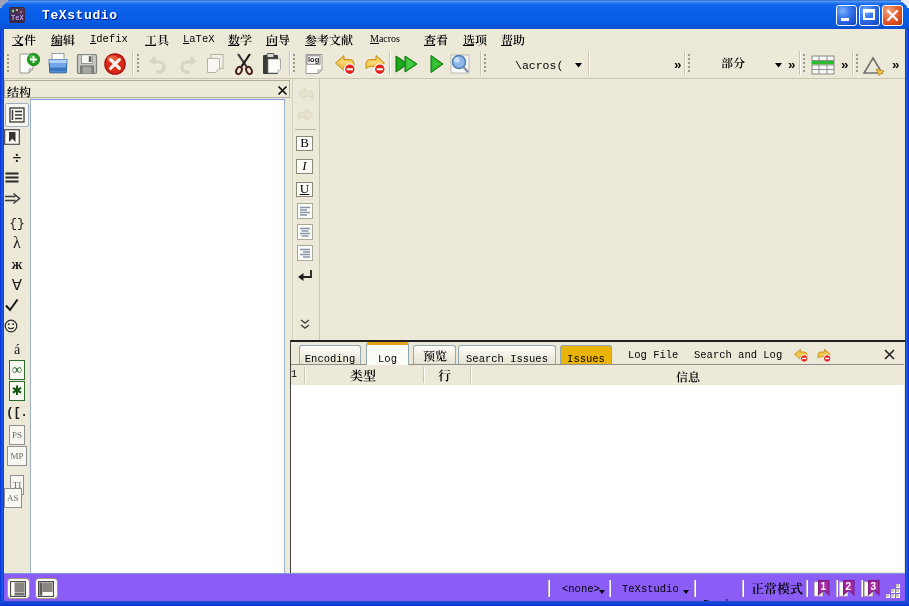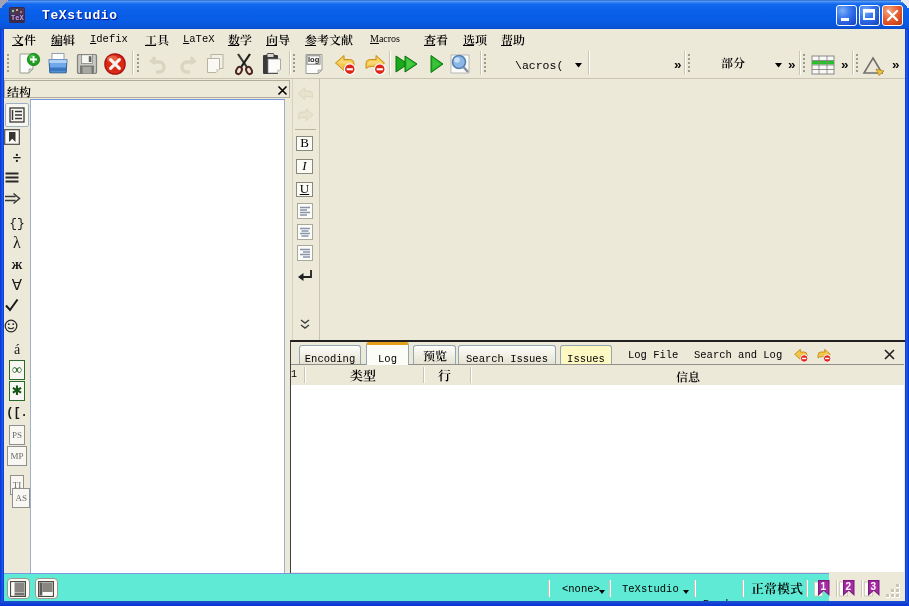--- a/index.html
+++ b/index.html
@@ -35,21 +35,21 @@
 
 
 #bdock{left:290px;top:340px;width:615px;height:233px;background:#ECE9D8;border-top:2px solid #202020;border-left:1px solid #404040;box-sizing:border-box;}
 #btabs{left:291px;top:342px;width:614px;height:22px;}
 .tab{position:absolute;top:3px;height:19px;background:linear-gradient(180deg,#FDFDFB,#EFEDE0 60%,#E6E3D2);border:1px solid #91A7B4;border-bottom:none;border-radius:3px 3px 0 0;box-sizing:border-box;text-align:center;color:#000;}
 .tab.active{top:0px;height:23px;background:#FDFDF8;border-top:3px solid #E5A01A;z-index:3;}
 #bheader{left:291px;top:364px;width:613px;height:21px;background:#ECE9D8;border-top:1px solid #90908A;border-bottom:1px solid #fff;box-sizing:content-box;}
 .bhsep{position:absolute;top:2px;width:1px;height:16px;background:#C9C5B2;border-right:1px solid #fff;}
 #blog{left:291px;top:385px;width:613px;height:187px;background:#fff;}
 
-#status{left:4px;top:573px;width:825px;height:28px;background:#5eead4;border-top:1px solid #7A96DF;}
+#status{left:4px;top:573px;width:901px;height:28px;background:#8b5cf6;border-top:1px solid #7A96DF;}
 .stsep{position:absolute;top:6px;width:1px;height:17px;background:#C9C5B2;border-right:1px solid #fff;}
 svg{display:block;}
 .ct{display:inline-block;}
 </style></head>
 <body>
 <svg width="0" height="0" style="position:absolute">
     <defs>
 <path id="g20214" d="M294 329H815L872 405Q872 405 883 397Q893 388 910 375Q926 361 944 346Q962 330 976 316Q972 300 949 300H302ZM410 791 542 750Q539 741 530 735Q521 729 504 730Q470 622 420 531Q370 439 305 376L291 384Q317 436 341 502Q364 568 382 642Q400 716 410 791ZM584 833 719 819Q717 809 710 801Q703 793 682 790V-53Q682 -58 671 -65Q659 -73 641 -78Q623 -83 604 -83H584ZM402 602H791L847 675Q847 675 857 667Q867 659 883 645Q899 632 916 617Q933 602 947 589Q944 573 920 573H402ZM159 535 198 586 285 554Q283 547 276 543Q269 538 255 535V-54Q255 -58 243 -65Q231 -72 213 -77Q196 -83 177 -83H159ZM231 844 365 796Q362 787 352 782Q343 776 325 777Q291 685 248 602Q204 520 152 451Q99 382 39 330L26 339Q67 400 106 481Q144 563 177 656Q210 749 231 844Z"></path>
 <path id="g20449" d="M540 853Q603 841 640 820Q677 799 693 775Q709 750 709 727Q708 705 696 689Q683 674 663 672Q643 669 620 686Q616 714 602 744Q588 774 570 800Q551 827 531 847ZM373 804Q370 796 360 790Q351 784 333 784Q299 686 253 599Q208 512 154 439Q100 367 39 311L26 320Q66 384 105 469Q145 555 178 651Q211 748 232 846ZM284 557Q282 550 274 546Q267 541 253 538V-55Q253 -59 241 -66Q229 -73 212 -79Q195 -85 176 -85H159V539L197 590ZM774 250 821 301 920 225Q916 220 905 214Q895 208 880 206V-44Q880 -48 866 -54Q853 -61 835 -66Q817 -72 800 -72H784V250ZM487 -54Q487 -58 475 -66Q464 -73 445 -79Q427 -85 407 -85H393V250V291L493 250H836V221H487ZM839 26V-3H446V26ZM819 449Q819 449 829 441Q838 433 853 421Q868 409 884 395Q900 380 913 368Q909 352 886 352H390L382 381H768ZM820 589Q820 589 830 582Q839 574 853 562Q868 550 884 535Q900 521 913 509Q910 493 887 493H385L377 522H770ZM876 735Q876 735 886 726Q897 718 912 705Q928 691 946 676Q963 662 977 648Q973 632 950 632H321L313 661H820Z"></path>
 <path id="g20855" d="M279 630H725V602H279ZM279 772H725V743H279ZM279 488H725V459H279ZM279 342H725V313H279ZM35 190H808L867 275Q867 275 878 265Q889 255 906 241Q923 226 941 209Q959 192 974 177Q970 162 946 162H44ZM580 124Q689 110 759 89Q829 67 868 44Q907 20 922 -3Q936 -26 933 -45Q929 -63 914 -74Q898 -84 877 -83Q857 -81 838 -64Q804 -24 739 23Q674 71 575 110ZM341 150 464 86Q458 78 446 75Q433 72 411 75Q370 45 311 14Q253 -16 185 -42Q117 -67 47 -85L41 -72Q100 -45 158 -6Q216 33 264 74Q313 115 341 150ZM238 772V813L342 772H330V180H238ZM673 772H663L714 825L812 747Q807 741 796 736Q785 730 770 727V179H673Z"></path>
@@ -372,21 +372,21 @@
           <path d="M4 8.5 Q7 11 10 8.5" fill="none" stroke="#282828" stroke-width="1.1"></path>
         </svg>
       </div>
 <div class="abs" style="left:0px;top:242px;width:26px;height:20px;text-align:center;line-height:18px;"><span style="display:inline-block;font-family:'Liberation Serif',serif;font-size:14px;color:#1A1A1A;position:relative;top:0px;">á</span></div>
 <div class="abs" style="left:0px;top:263px;width:26px;height:20px;text-align:center;line-height:18px;"><span style="display:inline-block;font-family:'Liberation Serif',serif;font-size:14px;color:#155615;border:1px solid #2A6A2A;padding:0 2px;background:#F8F7F2;position:relative;top:-1px;">∞</span></div>
 <div class="abs" style="left:0px;top:284px;width:26px;height:20px;text-align:center;line-height:18px;"><span style="display:inline-block;font-family:'Liberation Serif',serif;font-size:13px;color:#155615;border:1px solid #2A6A2A;padding:0 2px;background:#F8F7F2;position:relative;top:-1px;">✱</span></div>
 <div class="abs" style="left:0px;top:305px;width:26px;height:20px;text-align:center;line-height:18px;"><span style="display:inline-block;font-family:'Liberation Mono',monospace;font-size:12px;color:#1A1A1A;font-weight:bold;position:relative;top:-1px;">([.</span></div>
 <div class="abs" style="left:0px;top:326px;width:26px;height:20px;text-align:center;line-height:18px;"><span style="display:inline-block;font-family:'Liberation Serif',serif;font-size:9px;color:#6A6A6A;border:1px solid #909090;padding:0 2px;background:#F8F7F2;position:relative;top:0px;">PS</span></div>
 <div class="abs" style="left:0px;top:347px;width:26px;height:20px;text-align:center;line-height:18px;"><span style="display:inline-block;font-family:'Liberation Serif',serif;font-size:9px;color:#6A6A6A;border:1px solid #909090;padding:0 2px;background:#F8F7F2;position:relative;top:0px;">MP</span></div>
 <div class="abs" style="left:0px;top:376px;width:26px;height:32px;text-align:center;line-height:18px;"><span style="display:inline-block;font-family:'Liberation Serif',serif;font-size:9px;color:#6A6A6A;border:1px solid #909090;padding:0 2px;background:#F8F7F2;position:relative;top:0px;">TI</span></div>
-<div class="abs" style="left:0px;top:389px;width:26px;height:20px;text-align:right;line-height:18px;"><span style="display:inline-block;font-family:'Liberation Serif',serif;font-size:9px;color:#6A6A6A;border:1px solid #909090;padding:0 2px;background:#F8F7F2;position:relative;top:0px;">AS</span></div>
+<div class="abs" style="left:0px;top:389px;width:26px;height:20px;text-align:left;line-height:18px;"><span style="display:inline-block;font-family:'Liberation Serif',serif;font-size:9px;color:#6A6A6A;border:1px solid #909090;padding:0 2px;background:#F8F7F2;position:relative;top:0px;">AS</span></div>
     </div>
  <div class="abs" id="ltree"></div>
  <div class="abs" id="vtb">
       <svg class="abs" style="left:3px;top:6px" width="19" height="19" viewBox="0 0 24 24">
         <path d="M2.5 11 L11 3.5 L11 7.5 L16.5 7.5 Q21 7.5 21 12 L21 16.5 Q19 14.5 15.5 14.5 L11 14.5 L11 18.5 Z" fill="#E6E2CC" stroke="#D8D4BC" stroke-width="1"></path>
       </svg>
 <svg class="abs" style="left:3px;top:27px" width="19" height="19" viewBox="0 0 24 24">
         <g transform="scale(-1,1) translate(-24,0)">
           <path d="M2.5 11 L11 3.5 L11 7.5 L16.5 7.5 Q21 7.5 21 12 L21 16.5 Q19 14.5 15.5 14.5 L11 14.5 L11 18.5 Z" fill="#E6E2CC" stroke="#D8D4BC" stroke-width="1"></path>
         </g>
@@ -417,21 +417,21 @@
     </div>
  <div class="abs" id="bdock"></div>
  <div class="abs" id="btabs">
       <div class="tab" style="left:8px;width:62px;"><span style="position:relative;top:2px;font-family:'Liberation Mono',monospace;font-size:10.5px;">Encoding</span></div>
 <div class="tab active" style="left:75px;width:43px;"><span style="position:relative;top:3px;font-family:'Liberation Mono',monospace;font-size:10.5px;">Log</span></div>
 <div class="tab" style="left:122px;width:43px;"><span style="position:relative;top:2px;font-family:'Liberation Mono',monospace;font-size:10.5px;"><svg class="ct" width="24" height="12" viewBox="0 0 24 12" fill="#000">
             <use href="#g39044" transform="translate(0.00,10.56) scale(0.01200,-0.01200)"></use>
             <use href="#g35272" transform="translate(12.00,10.56) scale(0.01200,-0.01200)"></use>
           </svg></span></div>
 <div class="tab" style="left:167px;width:98px;"><span style="position:relative;top:2px;font-family:'Liberation Mono',monospace;font-size:10.5px;">Search Issues</span></div>
-<div class="tab" style="left:269px;width:52px;background:#fef9c3;text-decoration:underline;"><span style="position:relative;top:2px;font-family:'Liberation Mono',monospace;font-size:10.5px;">Issues</span></div>
+<div class="tab" style="left:269px;width:52px;background:#eab308;text-decoration:underline;"><span style="position:relative;top:2px;font-family:'Liberation Mono',monospace;font-size:10.5px;">Issues</span></div>
 <div class="abs" style="left:337px;top:7px;font-family:'Liberation Mono',monospace;font-size:10.5px;">Log File</div>
 <div class="abs" style="left:403px;top:7px;font-family:'Liberation Mono',monospace;font-size:10.5px;">Search and Log</div>
 <svg class="abs" style="left:502px;top:5px" width="16" height="16" viewBox="0 0 24 24">
         <g>
           <path d="M2.5 11 L11 3.5 L11 7.5 L16.5 7.5 Q21 7.5 21 12 L21 16.5 Q19 14.5 15.5 14.5 L11 14.5 L11 18.5 Z" fill="#F2C64A" stroke="#C08A14" stroke-width="1.3"></path>
         </g>
         <circle cx="16.8" cy="17.2" r="5.6" fill="#E02418" stroke="#fff" stroke-width="1.5"></circle>
         <rect x="13.6" y="16.1" width="6.4" height="2.2" fill="#fff"></rect>
       </svg>
 <svg class="abs" style="left:525px;top:5px" width="16" height="16" viewBox="0 0 24 24">

